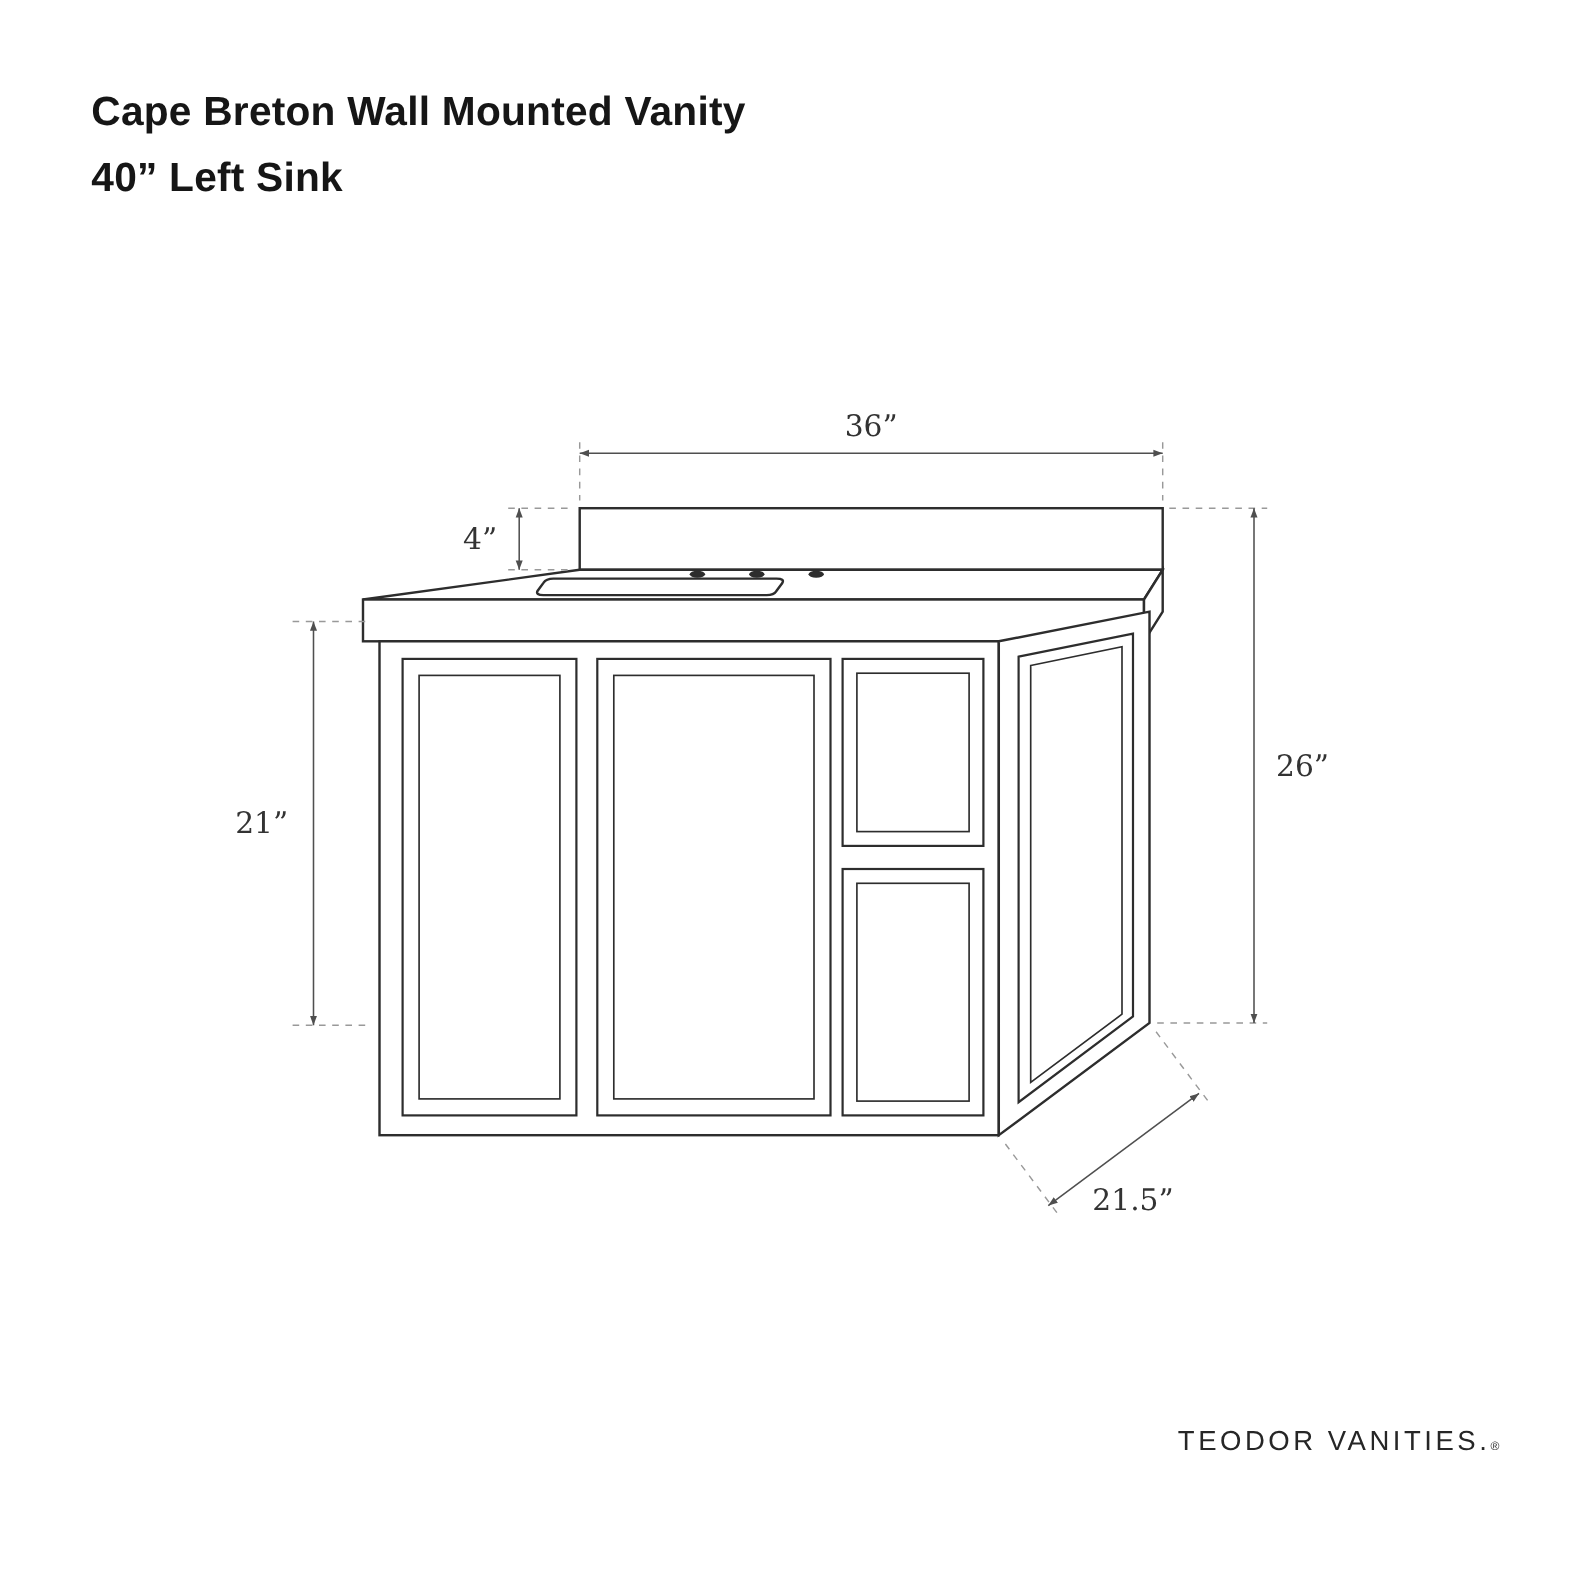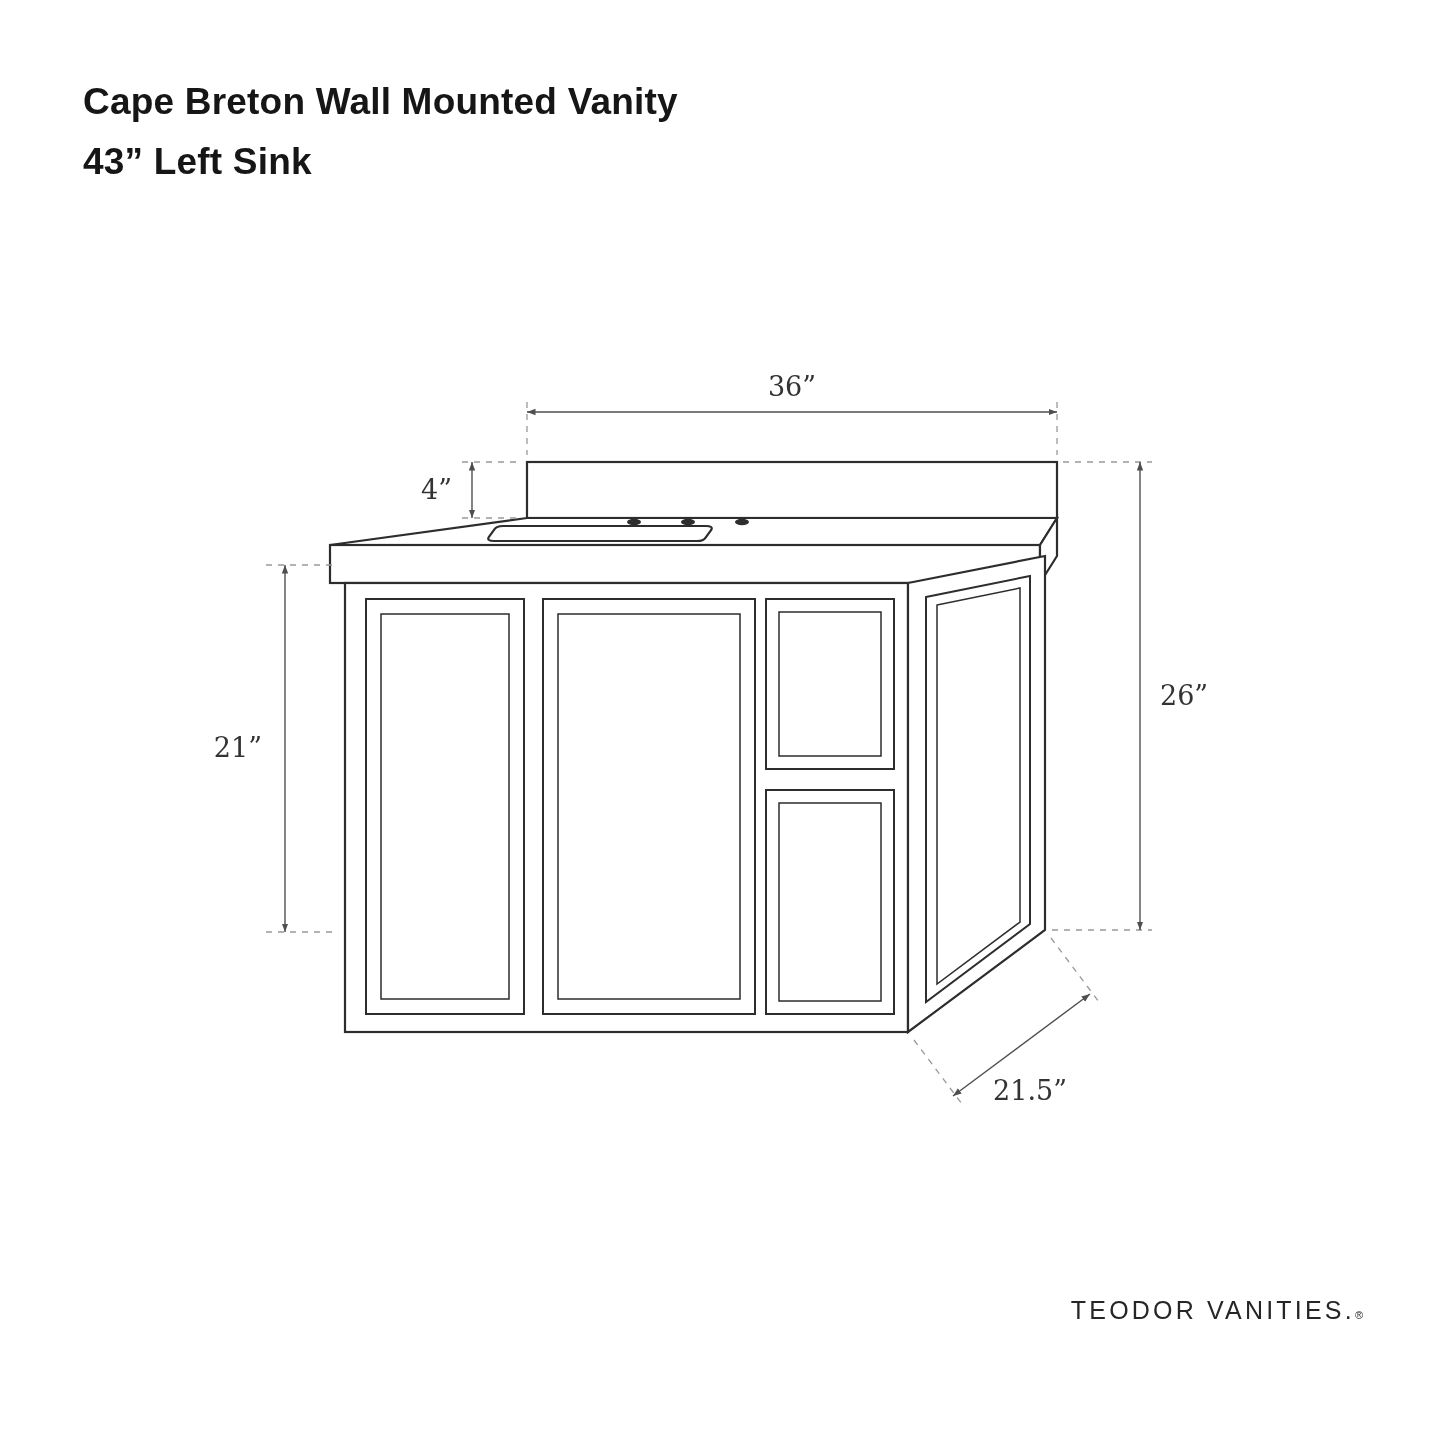--- a/index.html
+++ b/index.html
@@ -76,21 +76,21 @@
     stroke-width: 1.4;
   }
 </style>
 </head>
 <body>
 
 <div class="page">
 
   <header class="title-block">
     <div class="line">Cape Breton Wall Mounted Vanity</div>
-    <div class="line">43” Left Sink</div>
+    <div class="line">40” Left Sink</div>
   </header>
 
   <svg class="diagram" width="1445" height="1445" viewBox="0 0 1445 1445" xmlns="http://www.w3.org/2000/svg">
 
     <defs>
       <marker id="arrow" markerWidth="12" markerHeight="10" refX="8.5" refY="4" orient="auto-start-reverse" markerUnits="userSpaceOnUse">
         <path d="M0,0.8 L8.5,4 L0,7.2 Z" fill="#4f4f4f"></path>
       </marker>
     </defs>
 

